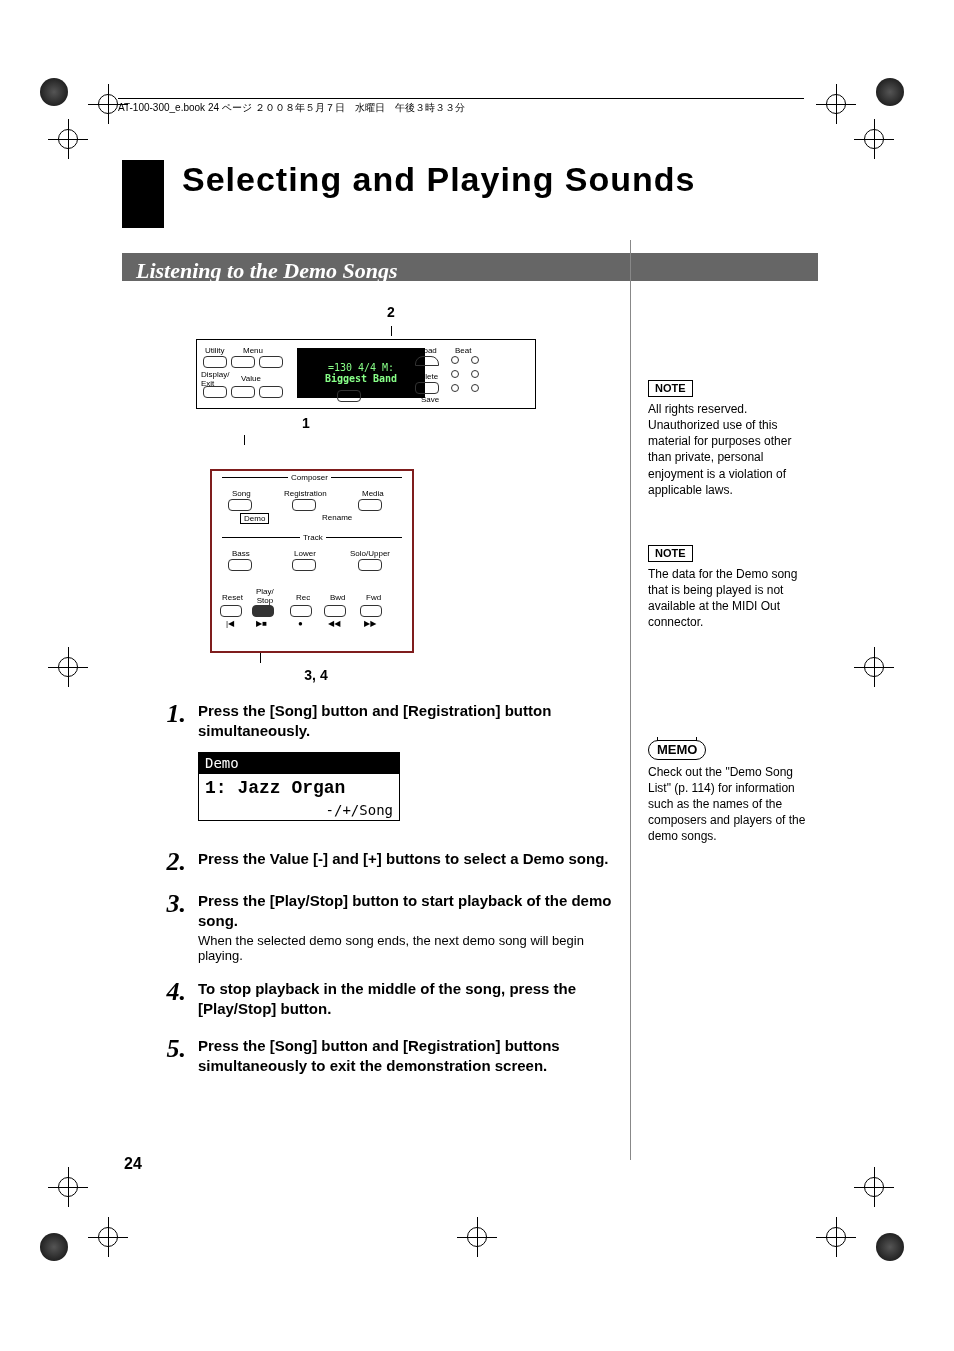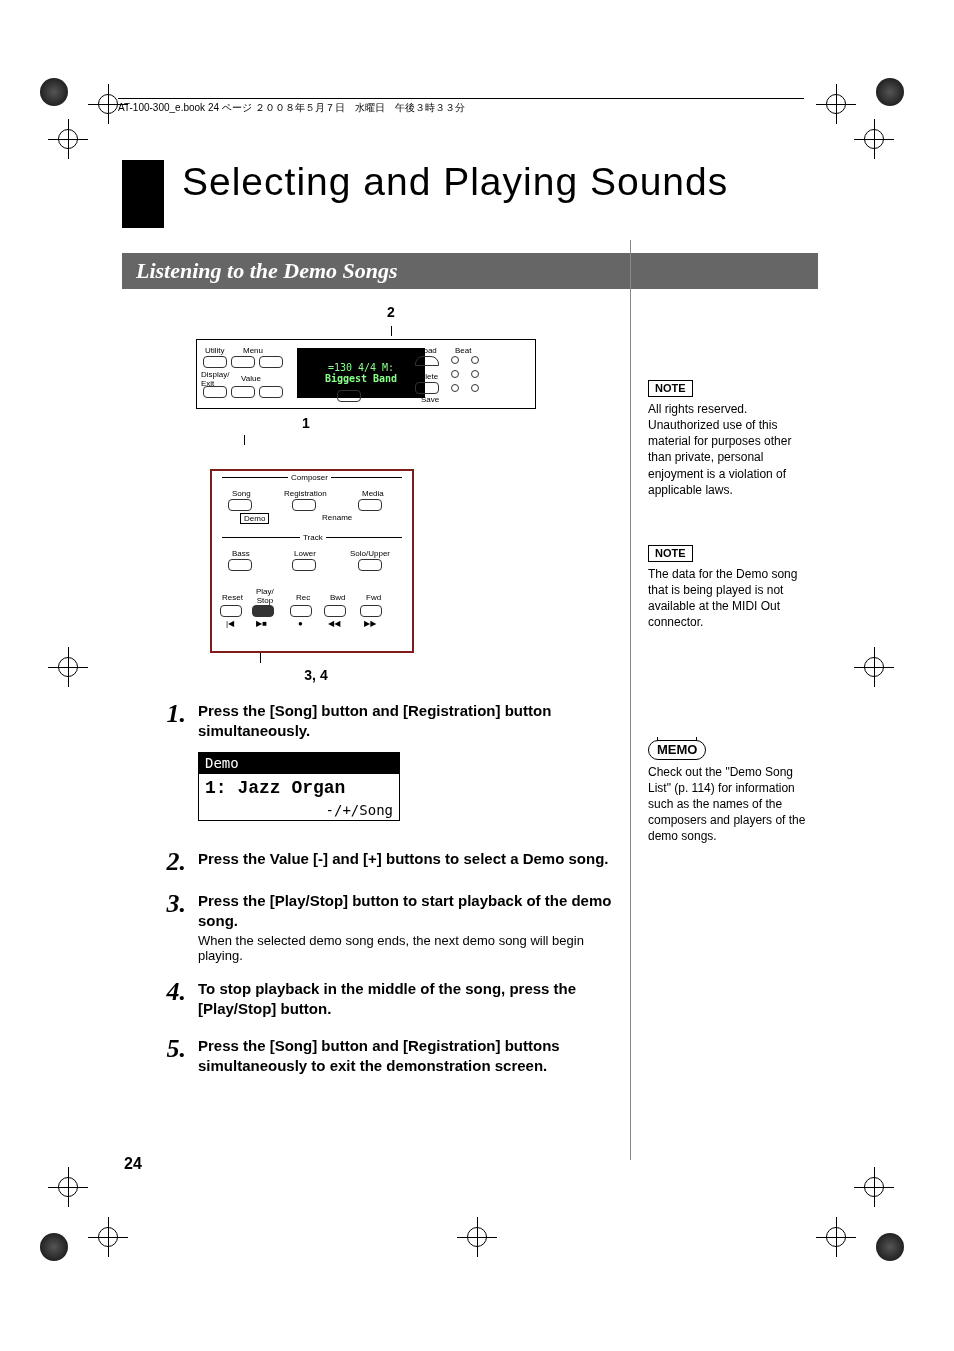--- a/index.html
+++ b/index.html
@@ -48,31 +48,31 @@
     display: flex;
     align-items: flex-start;
   }
   .chapter-black {
     width: 42px;
     height: 68px;
     background: #000;
     margin-right: 18px;
   }
   .chapter-title {
-    font-size: 39px;
-    font-weight: 400;
+    font-size: 34px;
+    font-weight: 700;
     letter-spacing: 1px;
     font-family: "Arial", sans-serif;
   }
   .section-bar {
     position: absolute;
     top: 253px;
     left: 122px;
     width: 682px;
-    height: 36px;
+    height: 28px;
     background: #666;
     color: #fff;
     font-size: 22px;
     font-weight: bold;
     font-style: italic;
     padding-left: 14px;
     line-height: 36px;
     font-family: Georgia, serif;
   }
   .main {

